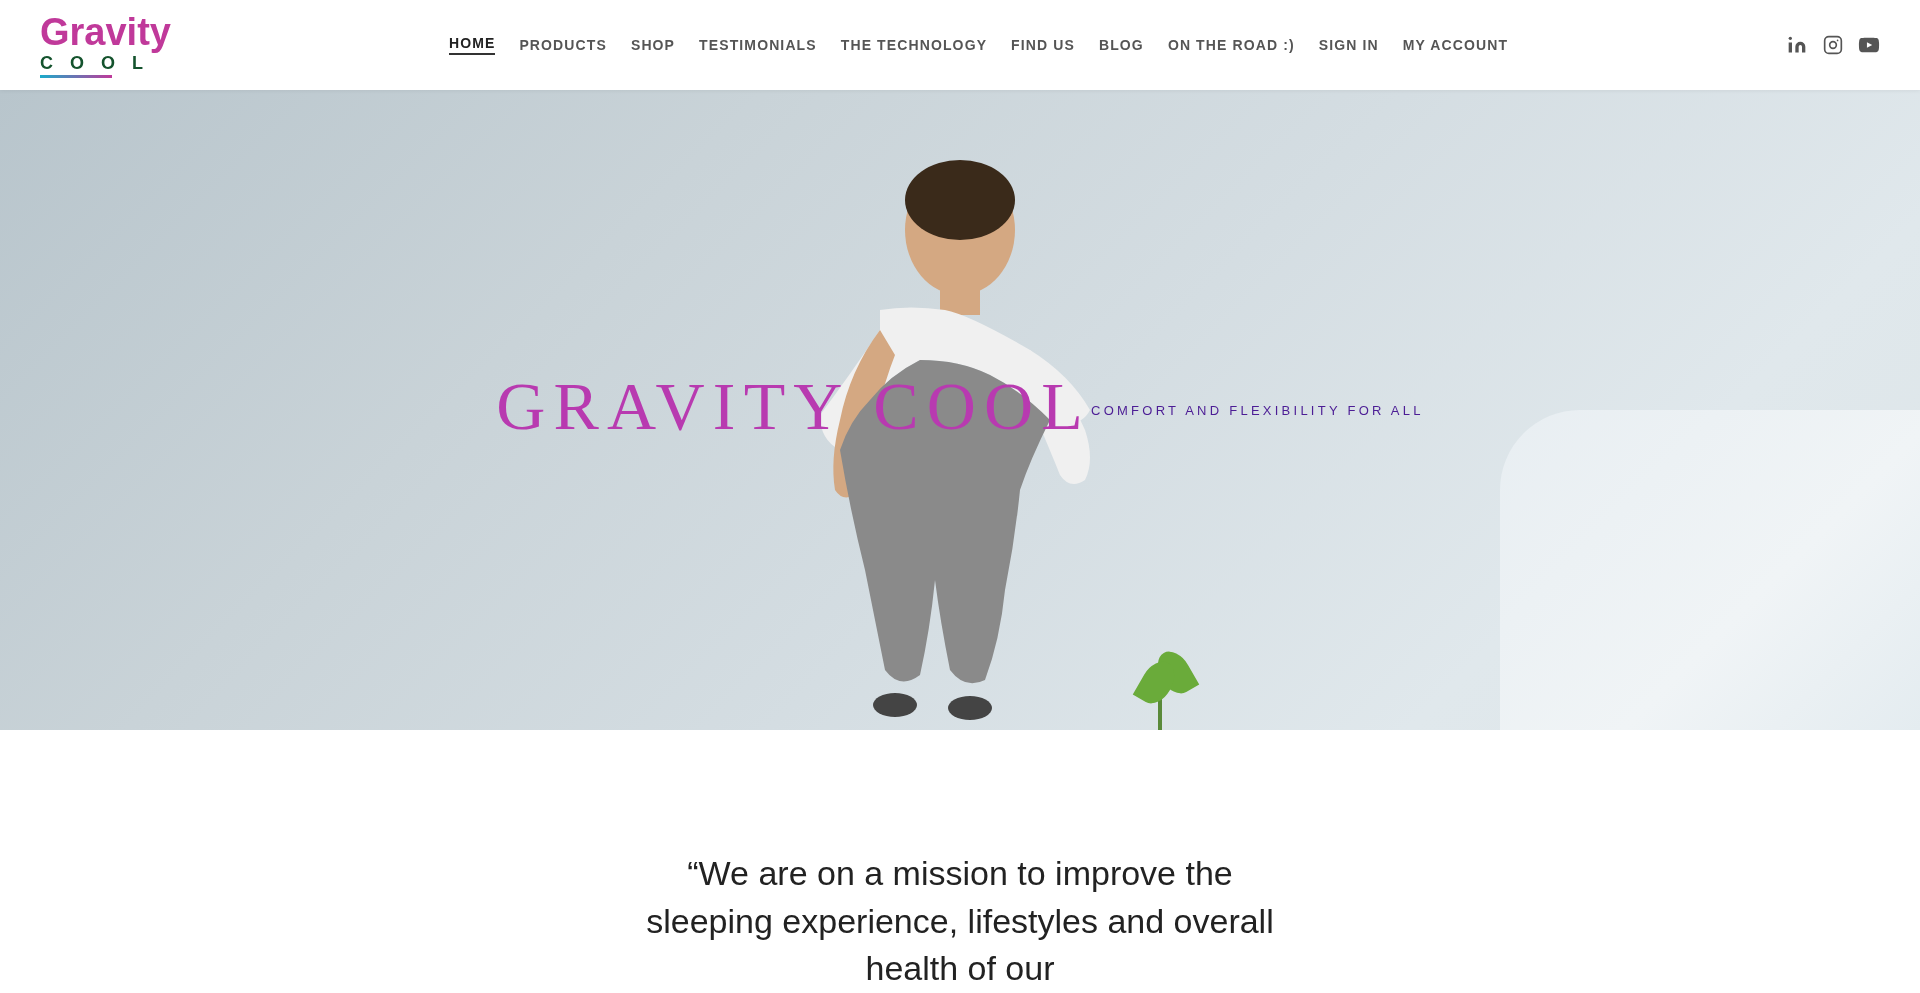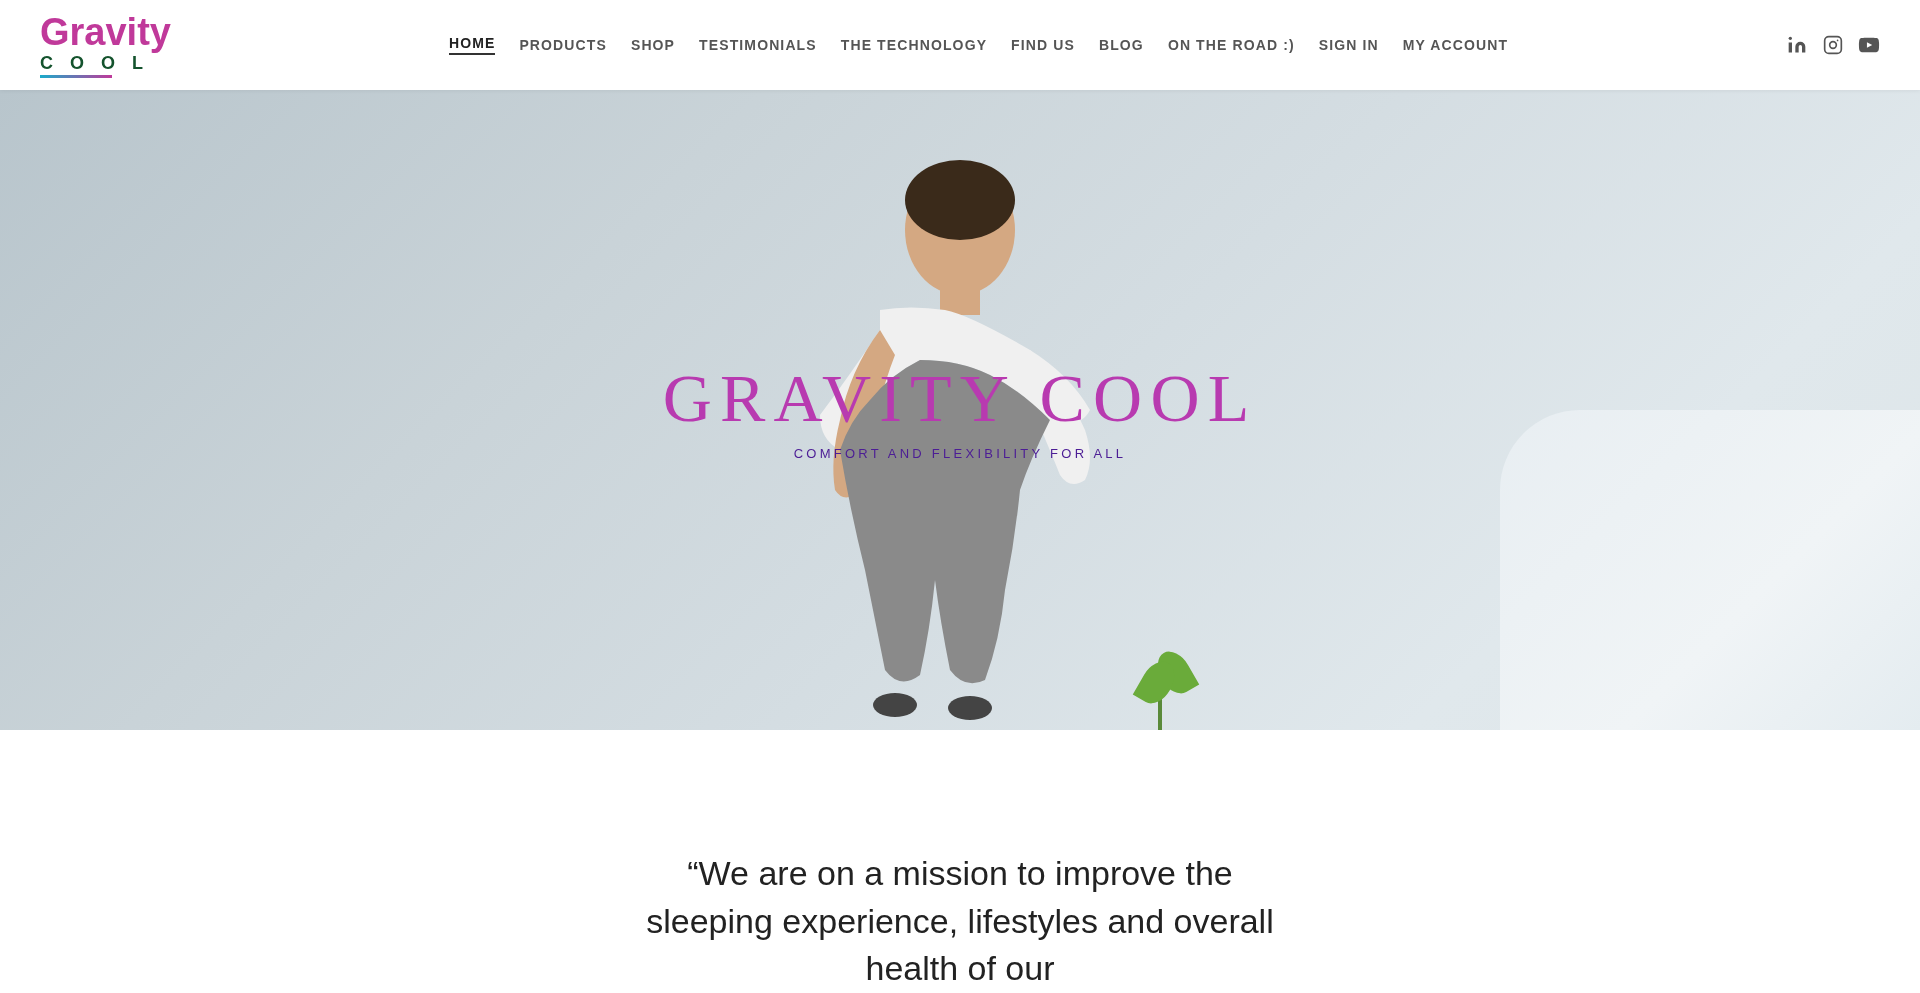--- a/index.html
+++ b/index.html
@@ -112,21 +112,21 @@
       bottom: 0;
       width: 480px;
       height: 600px;
       overflow: hidden;
     }
 
     .hero-overlay {
       position: absolute;
       inset: 0;
       display: flex;
-      flex-direction: column;
+      flex-direction: row;
       align-items: center;
       justify-content: center;
       pointer-events: none;
     }
     .hero-title {
       font-size: 68px;
       font-weight: 400;
       color: #b83ab0;
       letter-spacing: 0.12em;
       text-align: center;

